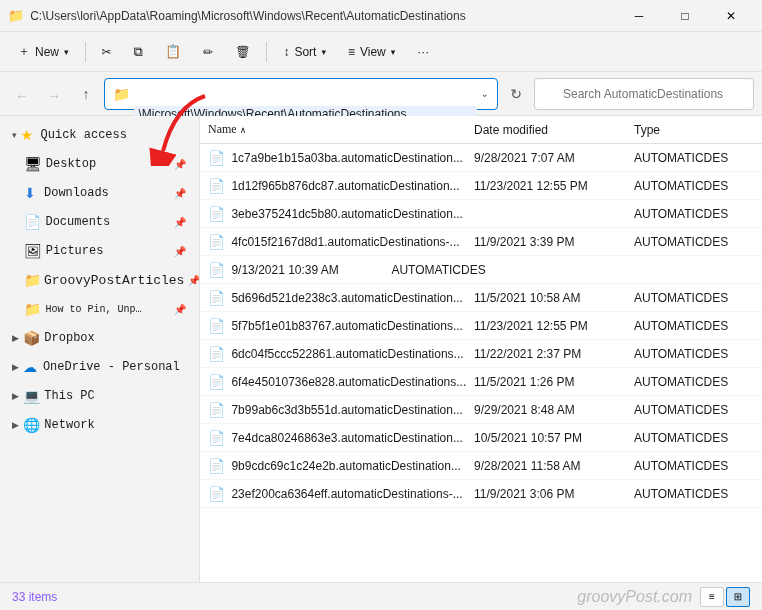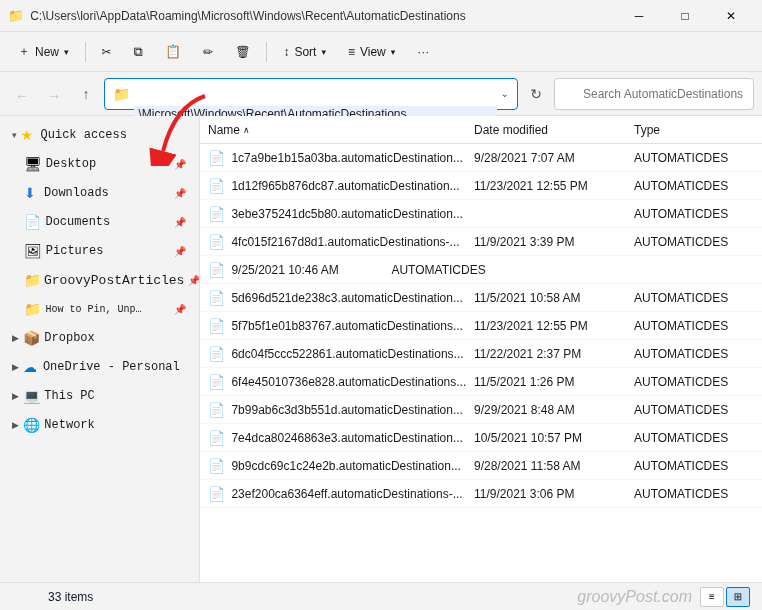--- a/index.html
+++ b/index.html
@@ -127,21 +127,21 @@
       align-items: center;
       justify-content: center;
       border: none;
       background: transparent;
       cursor: pointer;
       border-radius: 4px;
       font-size: 14px;
       color: #555;
     }
     .search-box {
-      width: 200px;
+      width: 220px;
       height: 32px;
       border: 1px solid #ccc;
       border-radius: 4px;
       padding: 0 8px 0 28px;
       font-size: 12px;
       background: #fff;
       position: relative;
     }
     .search-container {
       position: relative;
@@ -205,21 +205,21 @@
       overflow: hidden;
     }
     .file-header {
       display: flex;
       align-items: center;
       height: 28px;
       border-bottom: 1px solid #e0e0e0;
       background: #fff;
       padding: 0 8px;
     }
-    .col-name { flex: 1; font-size: 12px; color: #1a1a1a; display: flex; align-items: center; gap: 3px; }
+    .col-name { flex: 1; font-size: 12px; color: #1a1a1a; display: flex; align-items: center; gap: 3px; font-family: Liberation Serif, serif; }
     .col-date { width: 160px; font-size: 12px; color: #1a1a1a; }
     .col-type { width: 120px; font-size: 12px; color: #1a1a1a; }
     .sort-arrow { font-size: 9px; }
     .file-list { flex: 1; overflow-y: auto; }
     .file-row {
       display: flex;
       align-items: center;
       height: 28px;
       padding: 0 8px;
       cursor: pointer;
@@ -233,21 +233,21 @@
     
     .status-bar {
       height: 28px;
       background: #f3f3f3;
       border-top: 1px solid #e0e0e0;
       display: flex;
       align-items: center;
       padding: 0 12px;
       gap: 8px;
     }
-    .status-text { font-size: 12px; color: #0f172a; margin-left: 36px; }
+    .status-text { font-size: 12px; color: #8b5cf6; }
     .watermark { flex: 1; text-align: right; font-size: 16px; color: #bbb; font-style: italic; font-weight: 300; }
     .view-btns { display: flex; gap: 2px; }
     .view-btn {
       width: 24px;
       height: 20px;
       display: flex;
       align-items: center;
       justify-content: center;
       border: 1px solid #ccc;
       border-radius: 2px;
@@ -427,21 +427,21 @@
       <span class="file-type">AUTOMATICDES</span>
     </div>
         <div class="file-row">
       <span class="file-icon" style="color:#4a6fa5;">📄</span>
       <span class="file-name">4fc015f2167d8d1.automaticDestinations-...</span>
       <span class="file-date">11/9/2021 3:39 PM</span>
       <span class="file-type">AUTOMATICDES</span>
     </div>
         <div class="file-row">
       <span class="file-icon" style="color:#4a6fa5;">📄</span>
-      <span class="file-date">9/25/2021 10:46 AM</span>
+      <span class="file-date">9/13/2021 10:39 AM</span>
       <span class="file-type">AUTOMATICDES</span>
     </div>
         <div class="file-row">
       <span class="file-icon" style="color:#4a6fa5;">📄</span>
       <span class="file-name">5d696d521de238c3.automaticDestination...</span>
       <span class="file-date">11/5/2021 10:58 AM</span>
       <span class="file-type">AUTOMATICDES</span>
     </div>
         <div class="file-row">
       <span class="file-icon" style="color:#4a6fa5;">📄</span>

